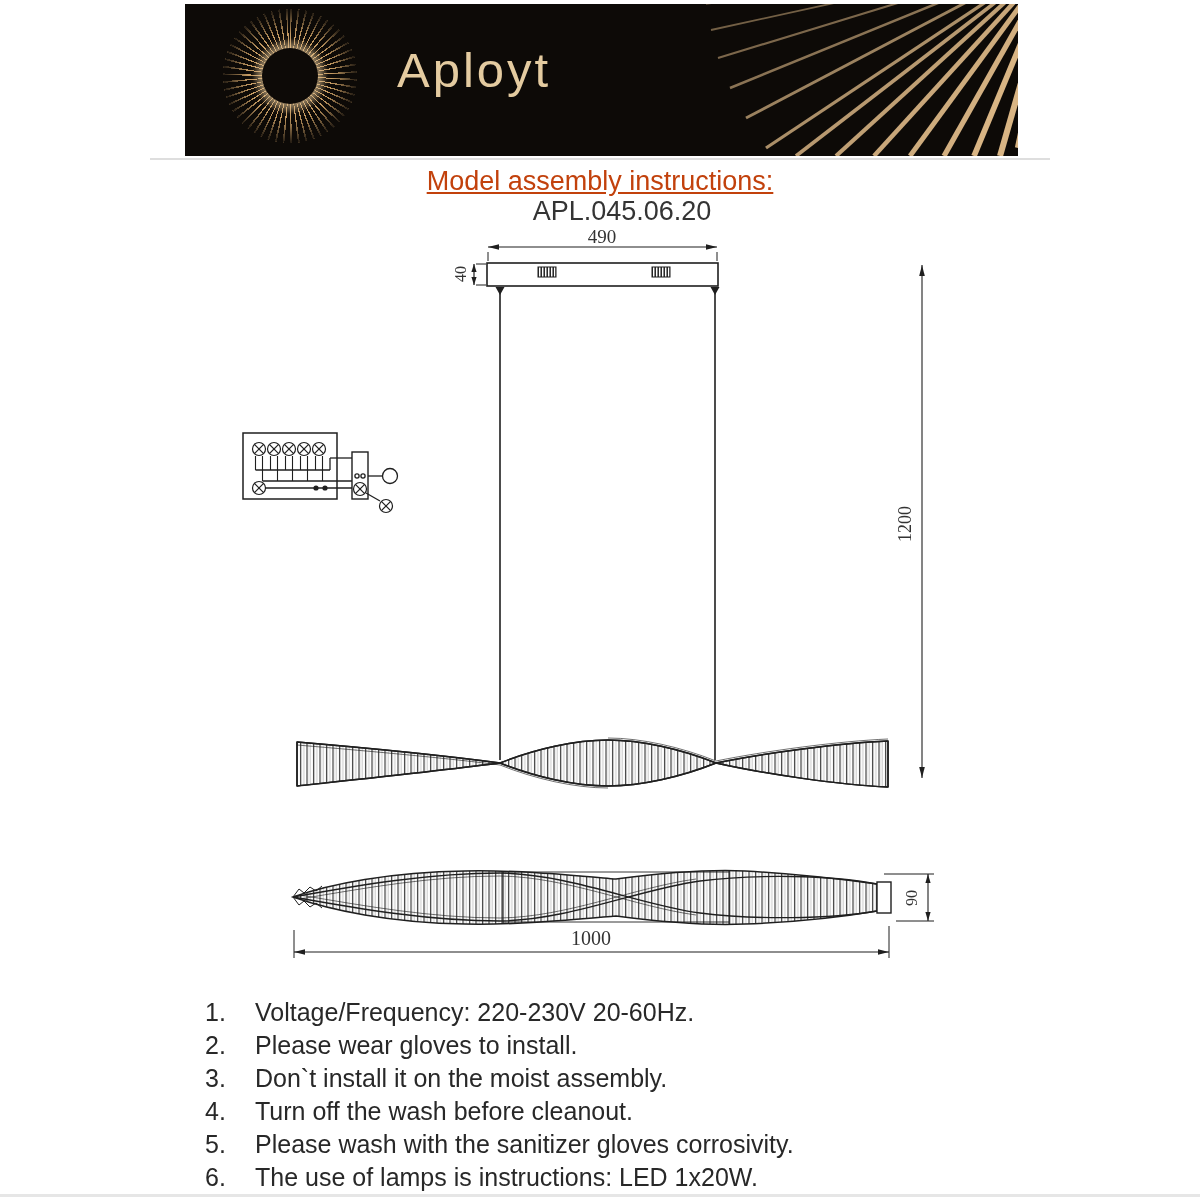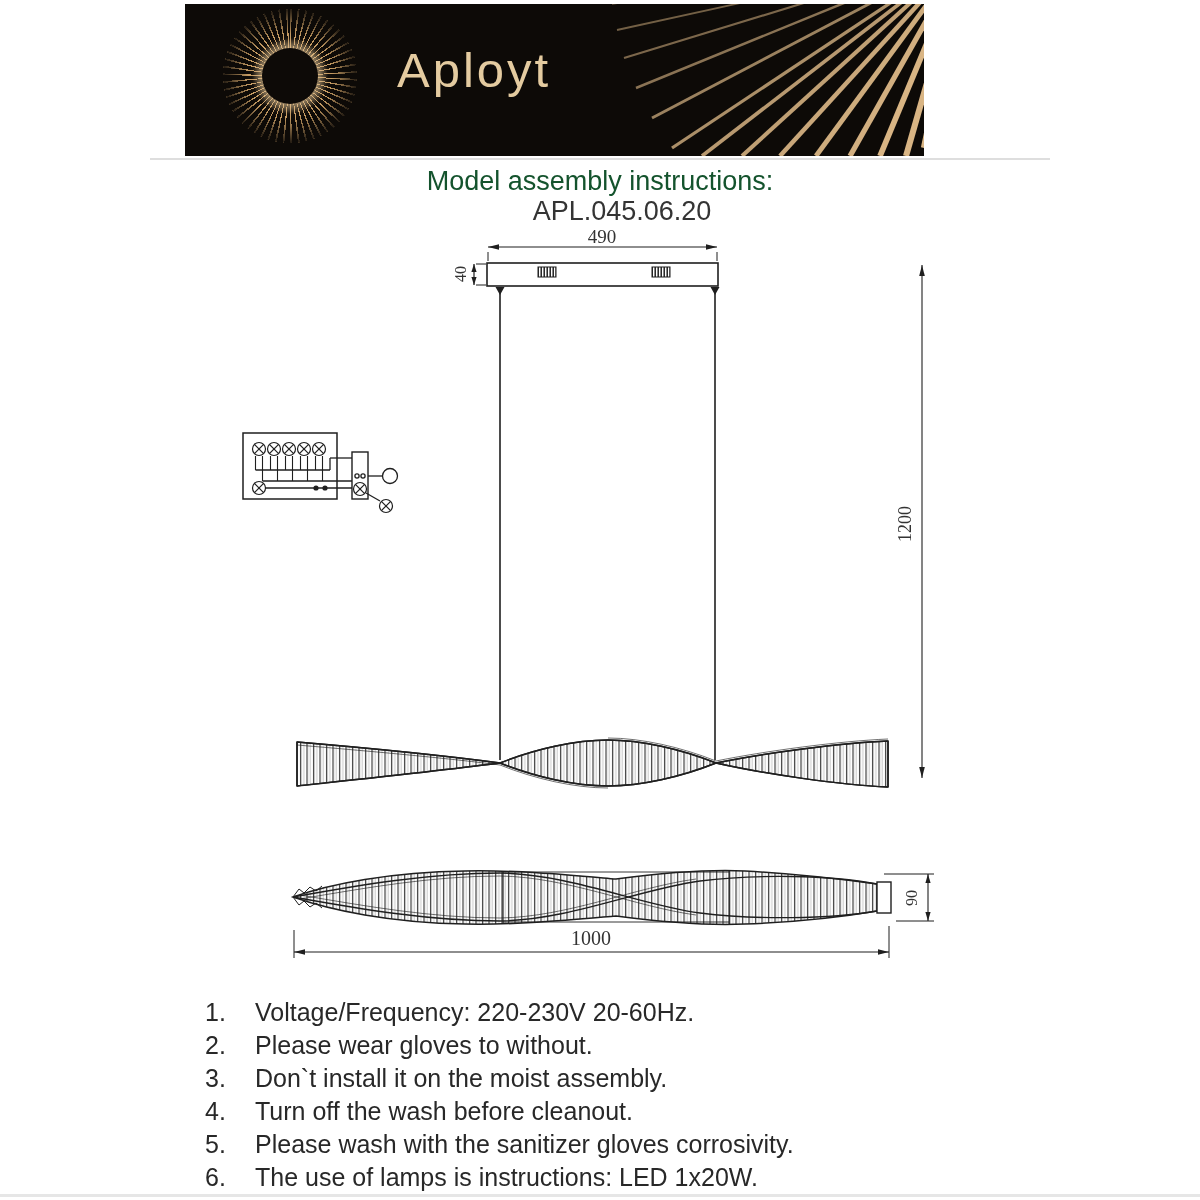--- a/index.html
+++ b/index.html
@@ -1,35 +1,35 @@
 <!DOCTYPE html>
 <html><head>
 <meta charset="utf-8">
 <style>
   html,body{margin:0;padding:0;background:#ffffff;}
   .page{position:relative;width:1200px;height:1200px;background:#ffffff;overflow:hidden;
         font-family:"Liberation Sans",sans-serif;color:#2d2d2d;}
 
   
-  .banner{position:absolute;left:185px;top:4px;width:739px;height:152px;background:#0d0a07;overflow:hidden;}
+  .banner{position:absolute;left:185px;top:4px;width:833px;height:152px;background:#0d0a07;overflow:hidden;}
   .banner-underline{position:absolute;left:150px;top:158px;width:900px;height:2px;background:#dedede;}
   .sunburst{position:absolute;left:38px;top:5px;width:134px;height:134px;border-radius:50%;
             background:repeating-conic-gradient(rgba(207,163,104,.95) 0deg 1.6deg, rgba(13,10,7,0) 1.6deg 6.6deg);}
   .sunburst-fade{position:absolute;left:38px;top:5px;width:134px;height:134px;border-radius:50%;
             background:radial-gradient(circle, rgba(13,10,7,0) 0 44%, #0d0a07 74%);}
   .sunburst-ring{position:absolute;left:38px;top:5px;width:134px;height:134px;border-radius:50%;
             background:radial-gradient(circle, rgba(13,10,7,0) 0 24px, rgba(236,206,158,.55) 28px, rgba(13,10,7,0) 38px);}
   .sunburst-hole{position:absolute;left:77px;top:44px;width:56px;height:56px;border-radius:50%;background:#0d0a07;
             box-shadow:0 0 16px 3px rgba(228,192,138,.28);}
   .brand-text{position:absolute;left:212px;top:38px;font-size:49px;font-weight:300;letter-spacing:3px;
             color:#e4cba0;font-family:"Liberation Sans",sans-serif;}
   .rays{position:absolute;right:0;top:0;}
 
   
-  .doc-title{position:absolute;left:0;width:1200px;top:166px;text-align:center;font-size:27px;color:#14532d;}
+  .doc-title{position:absolute;left:0;width:1200px;top:166px;text-align:center;font-size:27px;color:#c2410c;text-decoration:underline;}
   .doc-model{position:absolute;left:0;width:1200px;top:196px;text-align:center;font-size:27px;color:#343434;padding-left:22px;}
 
   
   .drawing{position:absolute;left:0;top:0;width:1200px;height:1200px;}
 
   
   .instructions{position:absolute;left:205px;top:996px;width:860px;}
   .instr-row{display:flex;line-height:33px;font-size:25px;color:#282828;}
   .instr-num{width:50px;flex:0 0 50px;}
   .instr-text{flex:1;}
@@ -210,21 +210,21 @@
     </g>
   </svg>
 
   <div class="instructions">
     <div class="instr-row">
       <span class="instr-num">1.</span>
       <span class="instr-text">Voltage/Frequency: 220-230V 20-60Hz.</span>
     </div>
     <div class="instr-row">
       <span class="instr-num">2.</span>
-      <span class="instr-text">Please wear gloves to without.</span>
+      <span class="instr-text">Please wear gloves to install.</span>
     </div>
     <div class="instr-row">
       <span class="instr-num">3.</span>
       <span class="instr-text">Don`t install it on the moist assembly.</span>
     </div>
     <div class="instr-row">
       <span class="instr-num">4.</span>
       <span class="instr-text">Turn off the wash before cleanout.</span>
     </div>
     <div class="instr-row">

